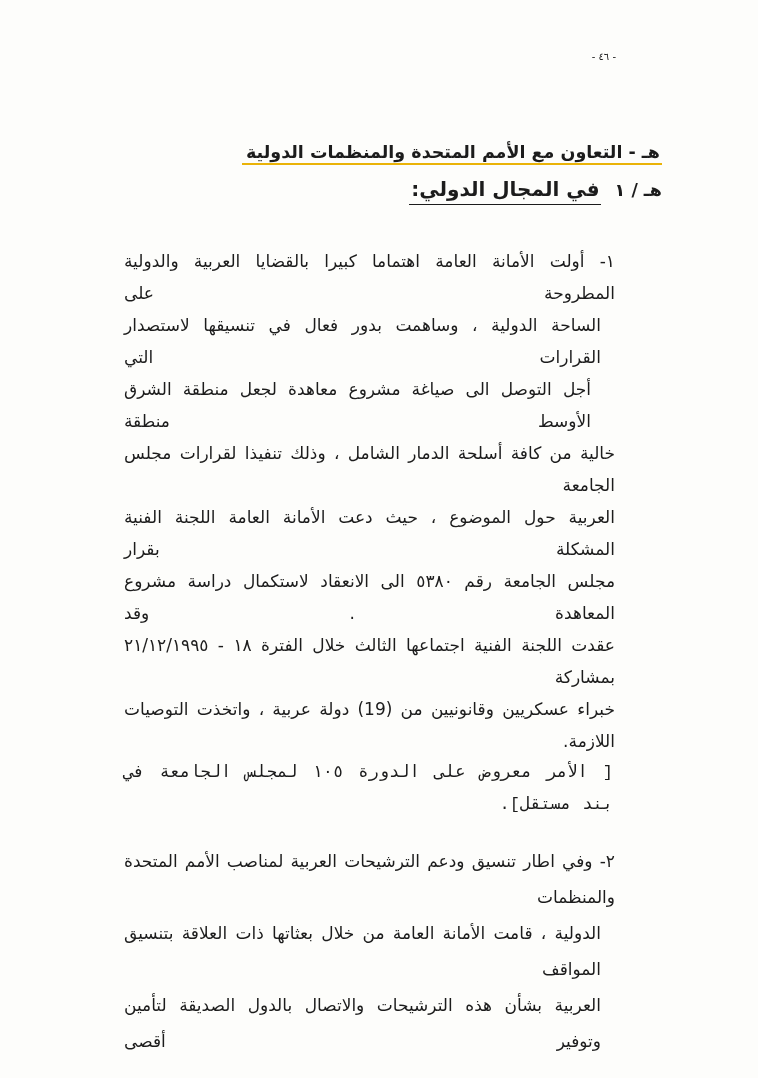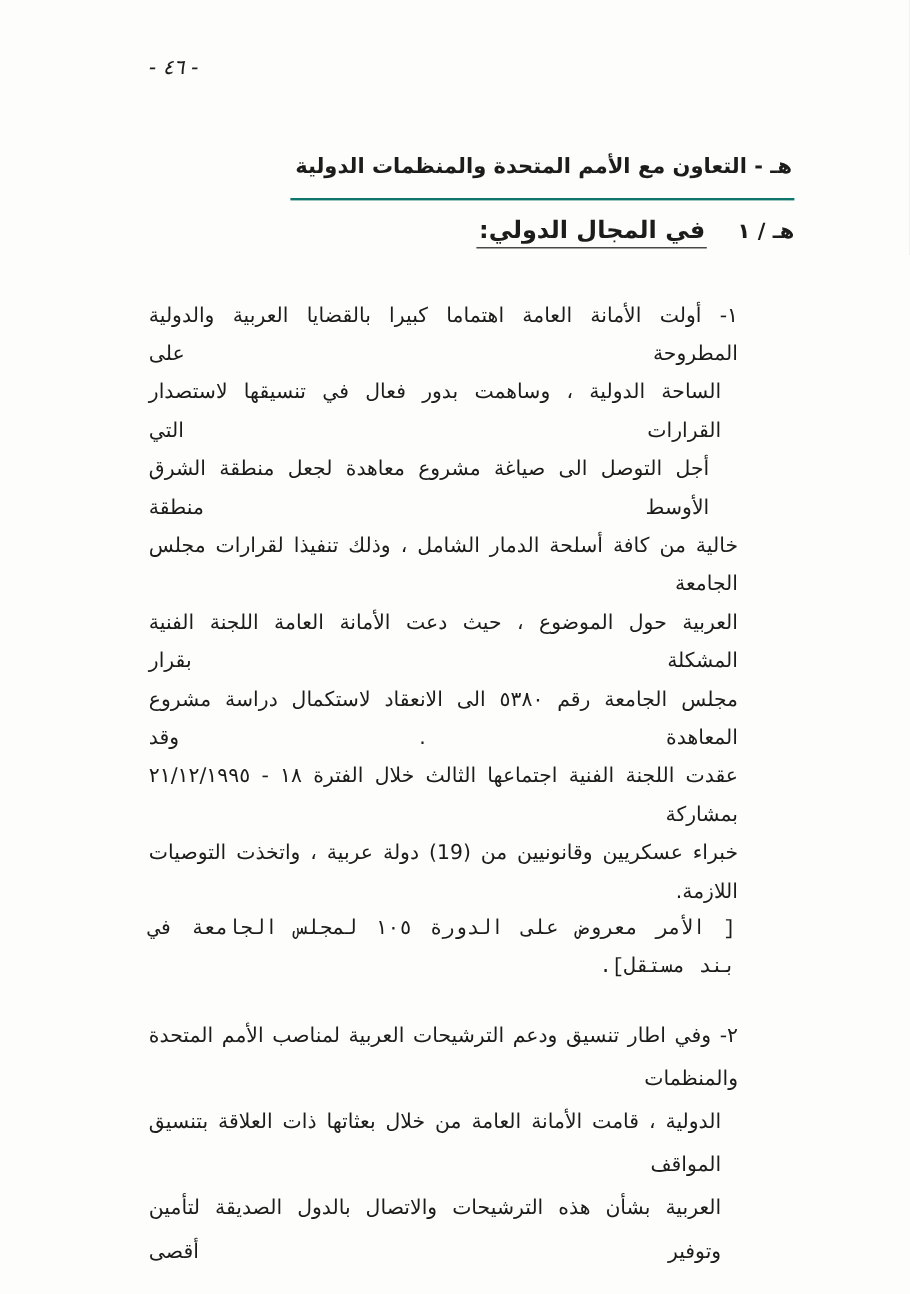--- a/index.html
+++ b/index.html
@@ -10,39 +10,39 @@
     color:#1c1c1c;
     direction:rtl;
     padding:46px 96px 0 124px;
     margin:0 auto;
     position:relative;
     overflow:hidden;
     font-family:"DejaVu Sans", sans-serif;
     font-size:17px;
   }
   .page-number{
-    text-align:left;
+    text-align:right;
     margin-right:46px;
-    font-size:17px;
+    font-size:10px;
     letter-spacing:2px;
     height:22px;
     line-height:22px;
-    font-style:italic;
   }
   
   .h-main{margin-top:60px;line-height:22px;}
   .h-main .u-full{
     display:inline-block;
     font-weight:bold;
     font-size:17.5px;
-    padding:0 2px 15px 4px;
-    border-bottom:2px solid #0f766e;
+    padding:0 2px 0 4px;
+    border-bottom:2px solid #eab308;
+    margin-top:13px;
   }
   .h-sub{margin-top:13px;line-height:22px;}
-  .h-sub .pfx{font-weight:bold;font-size:17.5px;margin-left:26px;}
+  .h-sub .pfx{font-weight:bold;font-size:17.5px;margin-left:14px;}
   .h-sub .ttl{
     display:inline-block;
     font-weight:bold;
     font-size:20px;
     padding:0 1px 4px 2px;
     border-bottom:1.8px solid #1c1c1c;
   }
   
   .body-block{margin-right:47px;}
   .line{

